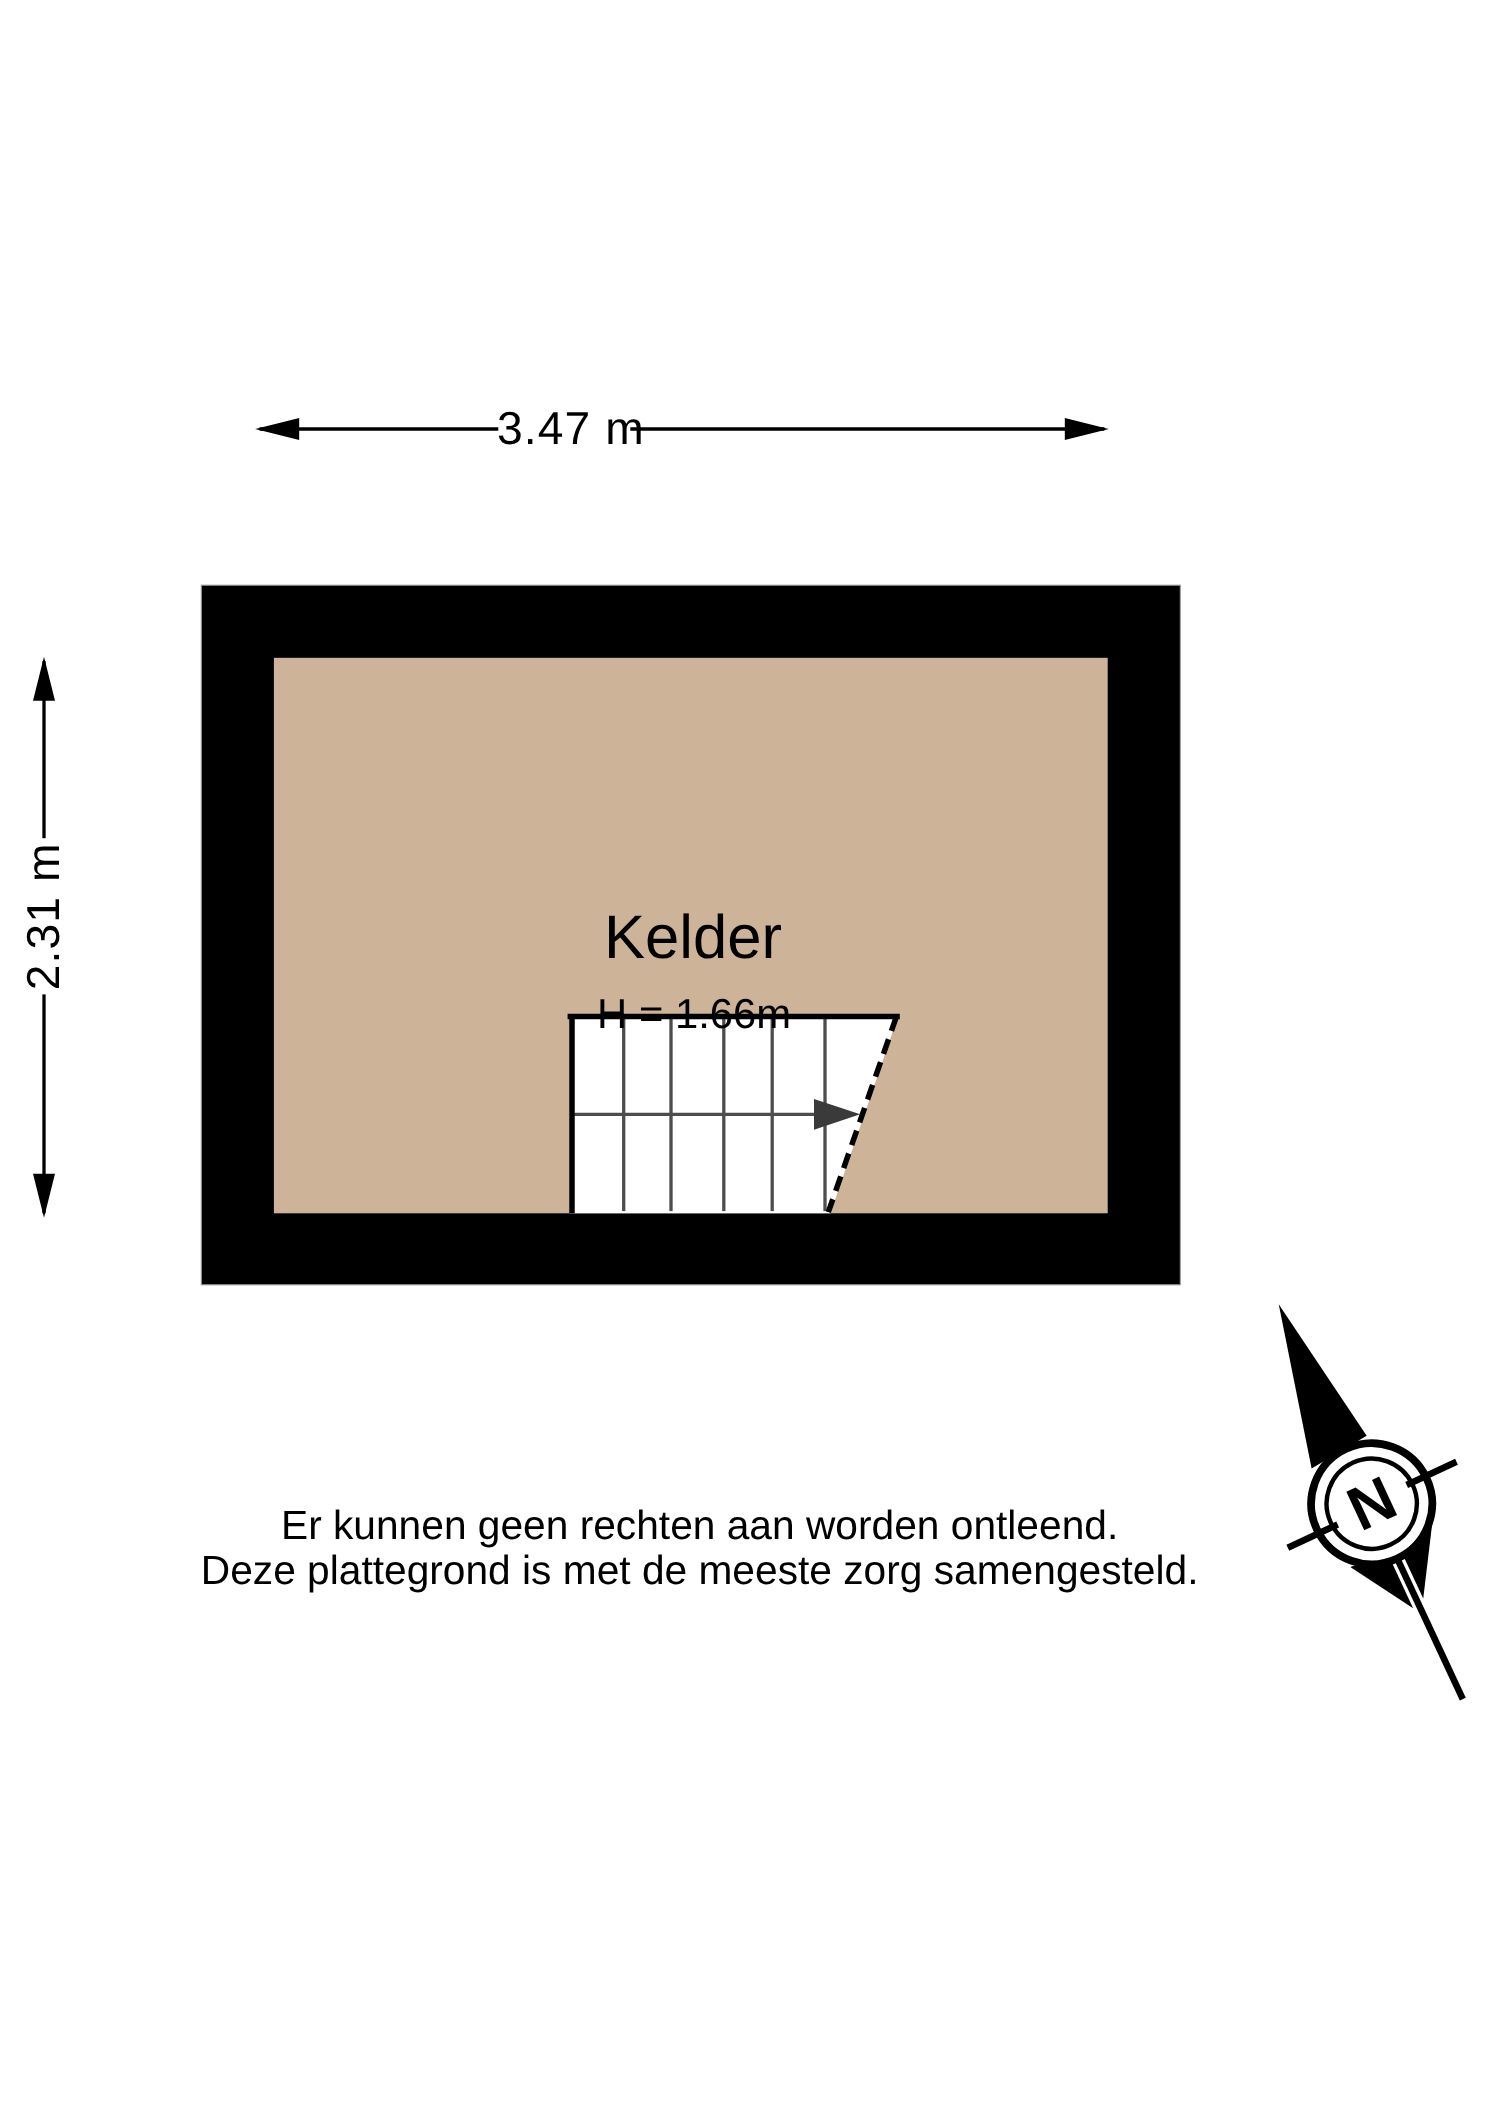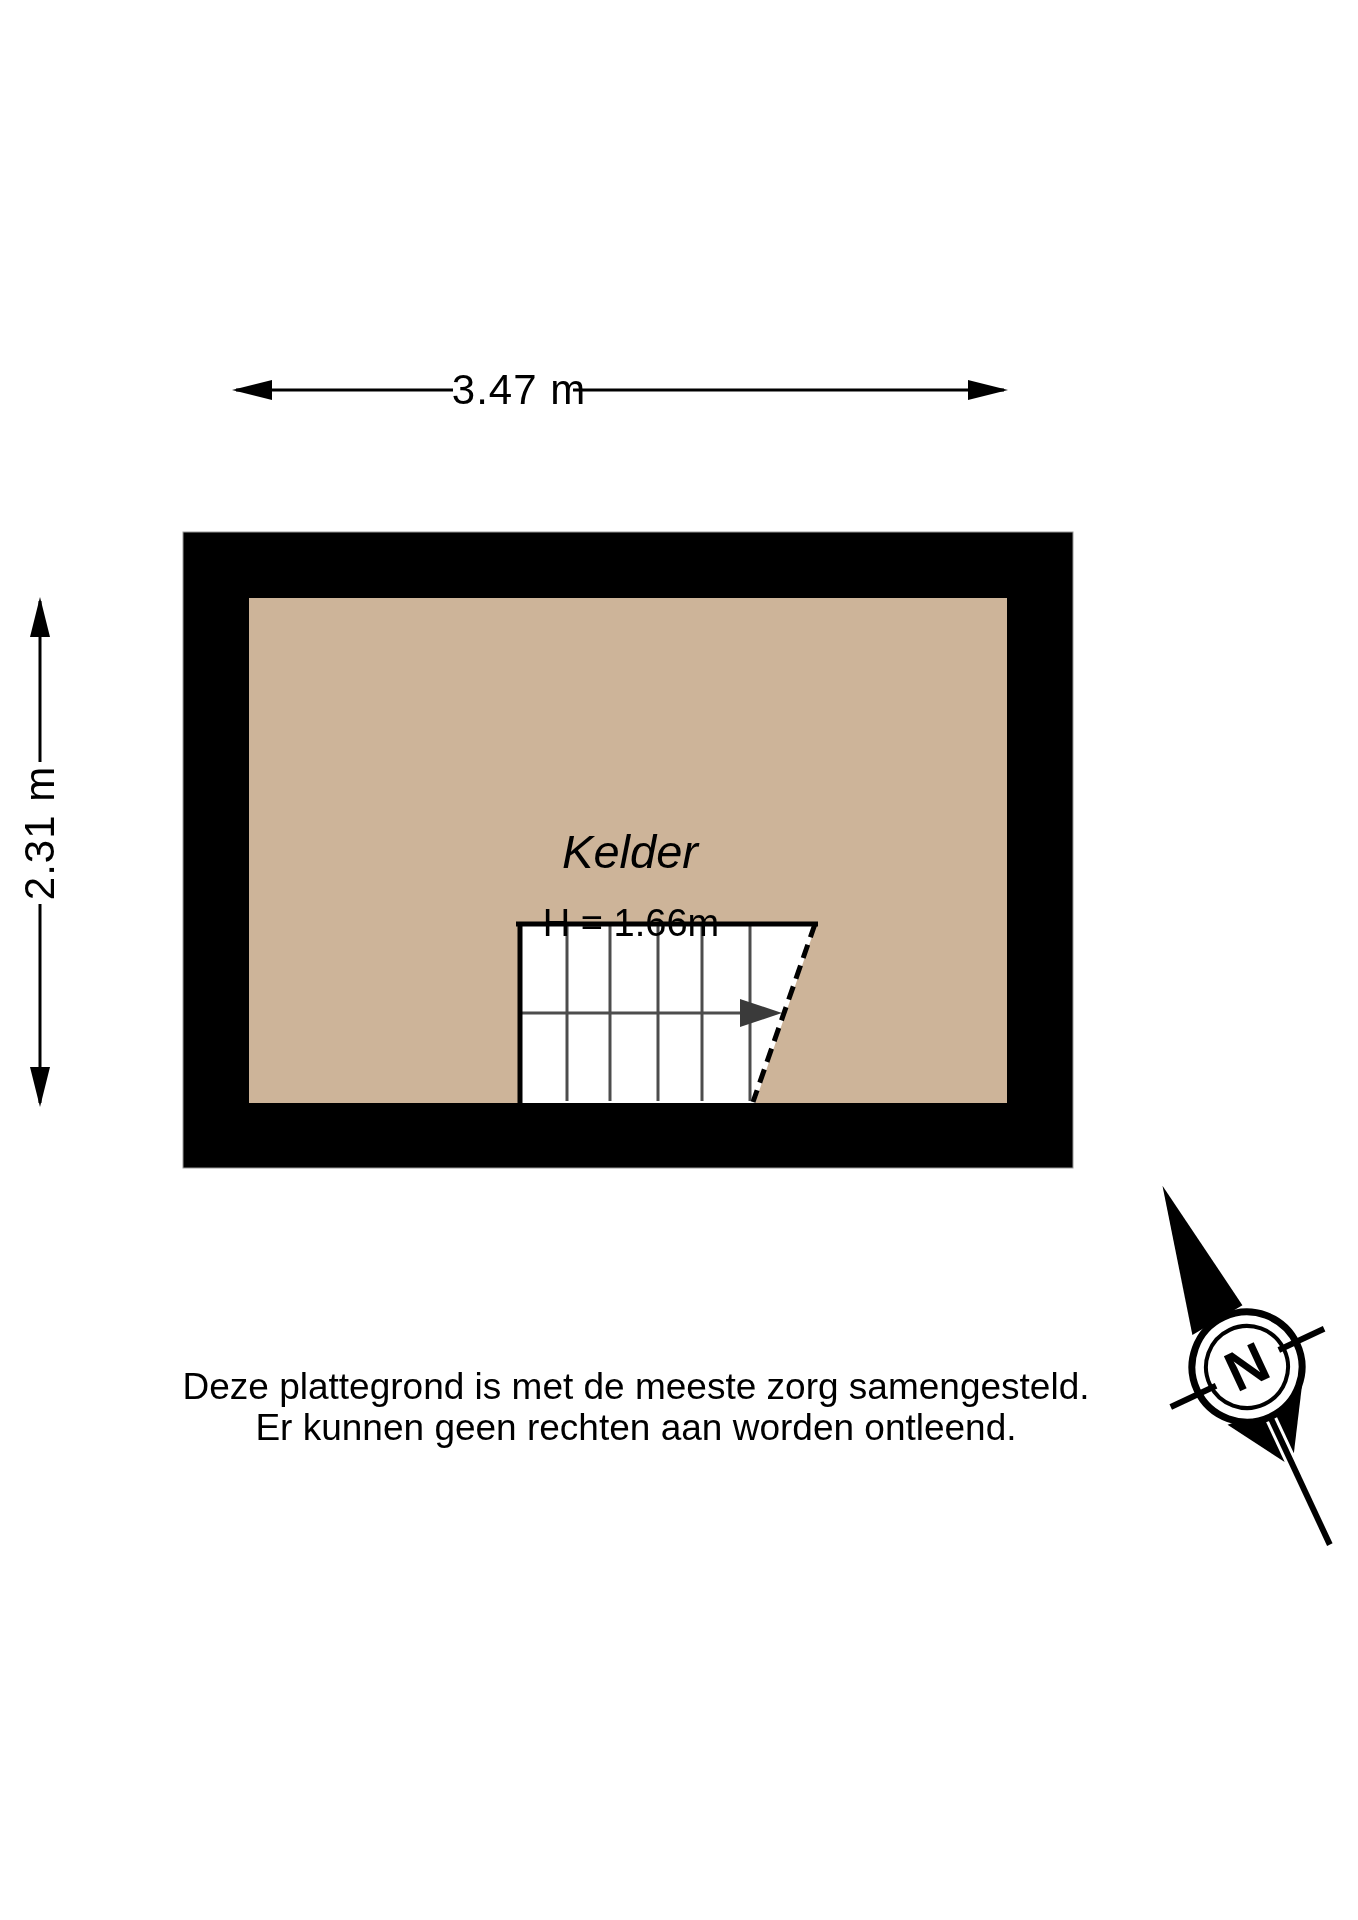--- a/index.html
+++ b/index.html
@@ -25,22 +25,21 @@
     color: #000000;
   }
   .dim-label {
     font-size: 42px;
     letter-spacing: 1px;
   }
   .dim-label-vertical {
     transform: translate(-50%, -50%) rotate(-90deg);
   }
   .room-name {
-    font-size: 47px;
-    font-style: italic;
+    font-size: 56px;
   }
   .room-height {
     font-size: 38px;
   }
   .disclaimer {
     position: absolute;
     left: 636px;
     top: 1407px;
     transform: translate(-50%, -50%);
     text-align: center;
@@ -107,17 +106,17 @@
 
   <div class="label dim-label" style="left:519px; top:390px;">3.47 m</div>
 
   <div class="label dim-label dim-label-vertical" style="left:40px; top:833px;">2.31 m</div>
 
   <div class="label room-name" style="left:630px; top:851px;">Kelder</div>
 
   <div class="label room-height" style="left:631px; top:887px;margin-top:36px;">H = 1.66m</div>
 
   <div class="disclaimer">
+    <div>Er kunnen geen rechten aan worden ontleend.</div>
     <div>Deze plattegrond is met de meeste zorg samengesteld.</div>
-    <div>Er kunnen geen rechten aan worden ontleend.</div>
   </div>
 
 </div>
 
 </body></html>

